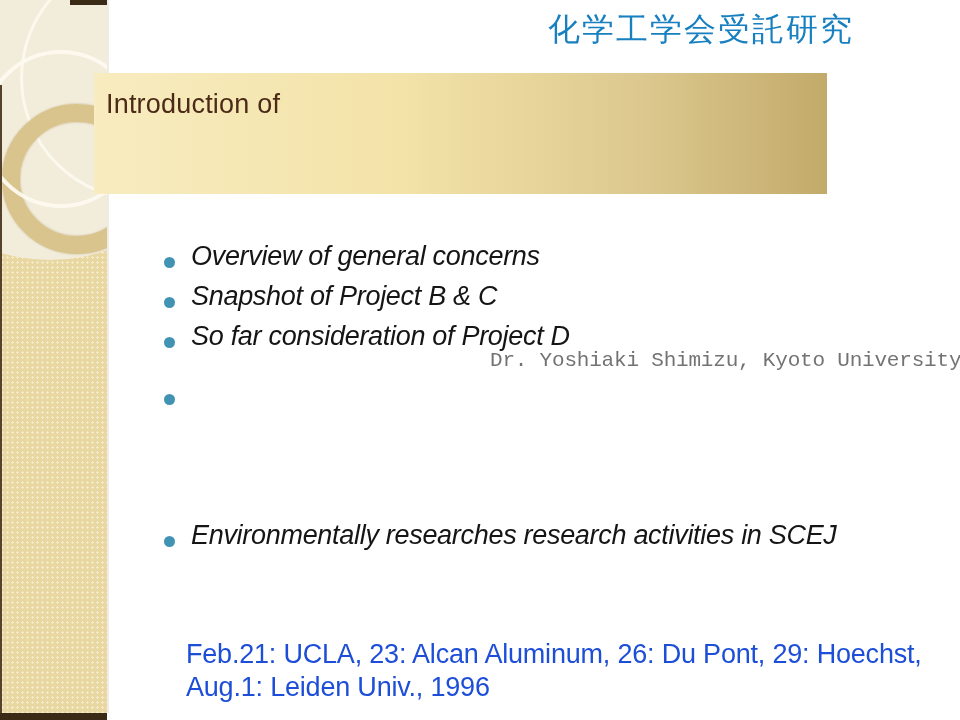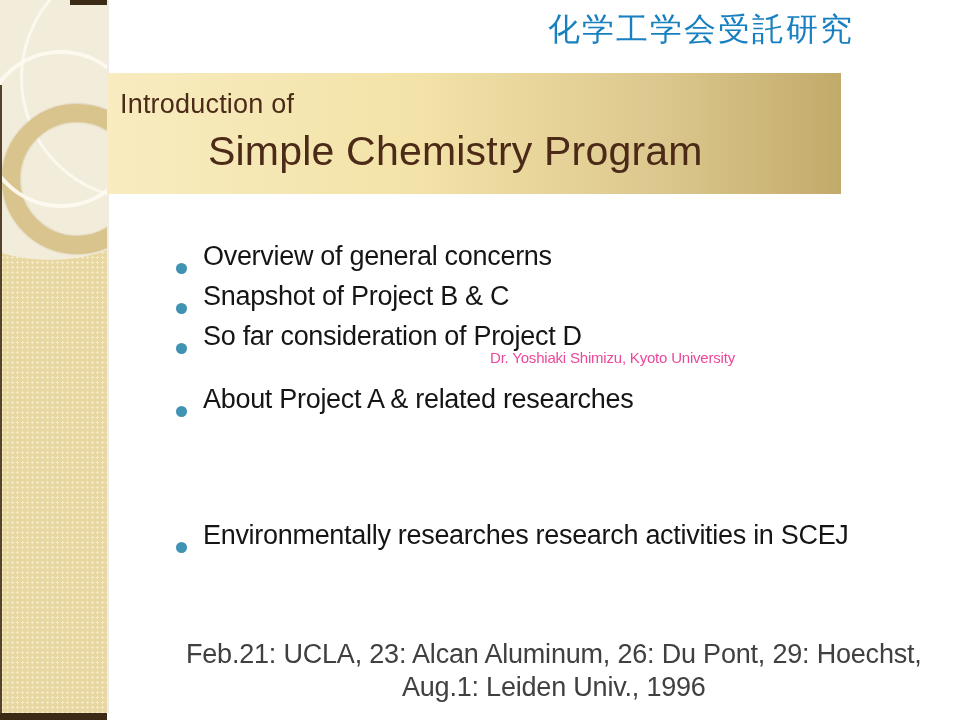--- a/index.html
+++ b/index.html
@@ -38,43 +38,43 @@
   .left-dark-line{position:absolute;left:0;top:85px;width:2px;height:628px;background:#54422c;}
   .bottom-dark-bar{position:absolute;left:0;top:713px;width:107px;height:7px;background:#3a2a16;}
 
   
   .jp-header{
     position:absolute;top:8px;right:106px;white-space:nowrap;
     font-size:32px;letter-spacing:2px;color:#1880c0;font-weight:500;
   }
   
   .banner{
-    position:absolute;left:108px;top:73px;width:733px;height:121px;
+    position:absolute;left:94px;top:73px;width:733px;height:121px;
     background:linear-gradient(90deg,#f8ecc0 0%,#f3e3a8 42%,#dcc88e 75%,#c2aa6a 100%);
     color:#4c2a18;
   }
   .banner .t1{padding:16px 0 0 12px;font-size:27px;letter-spacing:0.2px;}
   .banner .t2{margin:8px 0 0 100px;font-size:41px;letter-spacing:0.2px;}
 
   
-  .row{position:absolute;left:176px;width:760px;display:flex;align-items:flex-end;}
+  .row{position:absolute;left:164px;width:760px;display:flex;align-items:center;font-style:italic;}
   .row .dot{
     flex:0 0 auto;width:11px;height:11px;border-radius:50%;
     background:#4193b3;margin:13px 16px 0 0;
   }
   .row .btext{
     font-size:27px;color:#151515;letter-spacing:-0.3px;line-height:36px;white-space:nowrap;
   }
   .credit{
-    position:absolute;font-size:15px;color:#ec4899;letter-spacing:-0.2px;white-space:nowrap;
+    position:absolute;font-size:21px;color:#737373;letter-spacing:-0.2px;white-space:nowrap;font-family:Liberation Mono, monospace;
   }
   
   .footer{
     position:absolute;left:186px;top:638px;
-    font-size:27px;line-height:33px;color:#404040;letter-spacing:-0.2px;white-space:nowrap;text-align:center;
+    font-size:27px;line-height:33px;color:#1d4ed8;letter-spacing:-0.2px;white-space:nowrap;
   }
 </style>
 </head>
 <body>
 
 <div class="slide">
 
   <div class="sidebar">
     <div class="blob"></div>
     <div class="arc-big"></div>
@@ -82,40 +82,38 @@
     <div class="circle-thin"></div>
     <div class="top-dark-bar"></div>
     <div class="left-dark-line"></div>
   </div>
   <div class="bottom-dark-bar"></div>
 
   <div class="jp-header">化学工学会受託研究</div>
 
   <div class="banner">
     <div class="t1">Introduction of</div>
-    <div class="t2">Simple Chemistry Program</div>
   </div>
 
   <div class="row" style="top:238px">
     <span class="dot"></span>
     <span class="btext">Overview of general concerns</span>
   </div>
   <div class="row" style="top:278px">
     <span class="dot"></span>
     <span class="btext">Snapshot of Project B &amp; C</span>
   </div>
   <div class="row" style="top:318px">
     <span class="dot"></span>
     <span class="btext">So far consideration of Project D</span>
   </div>
   <div class="credit" style="left:490px;top:349px">Dr. Yoshiaki Shimizu, Kyoto University</div>
 
   <div class="row" style="top:381px">
     <span class="dot"></span>
-    <span class="btext">About Project A &amp; related researches</span>
   </div>
 
 
   <div class="row" style="top:517px">
     <span class="dot"></span>
     <span class="btext">Environmentally researches research activities in SCEJ</span>
   </div>
 
   <div class="footer">
     <div>Feb.21: UCLA, 23: Alcan Aluminum, 26: Du Pont, 29: Hoechst,</div>

